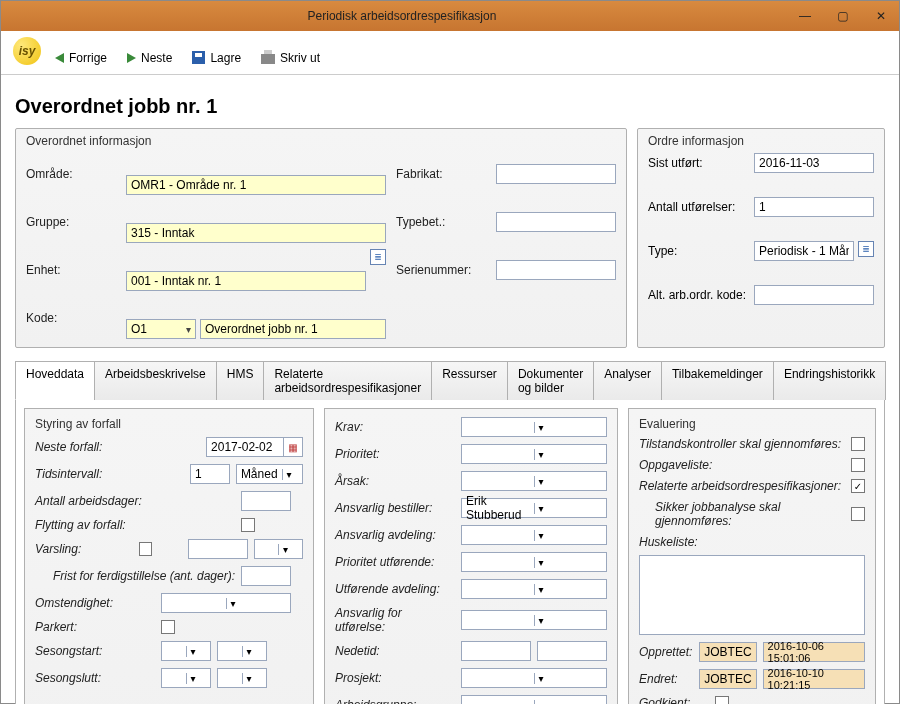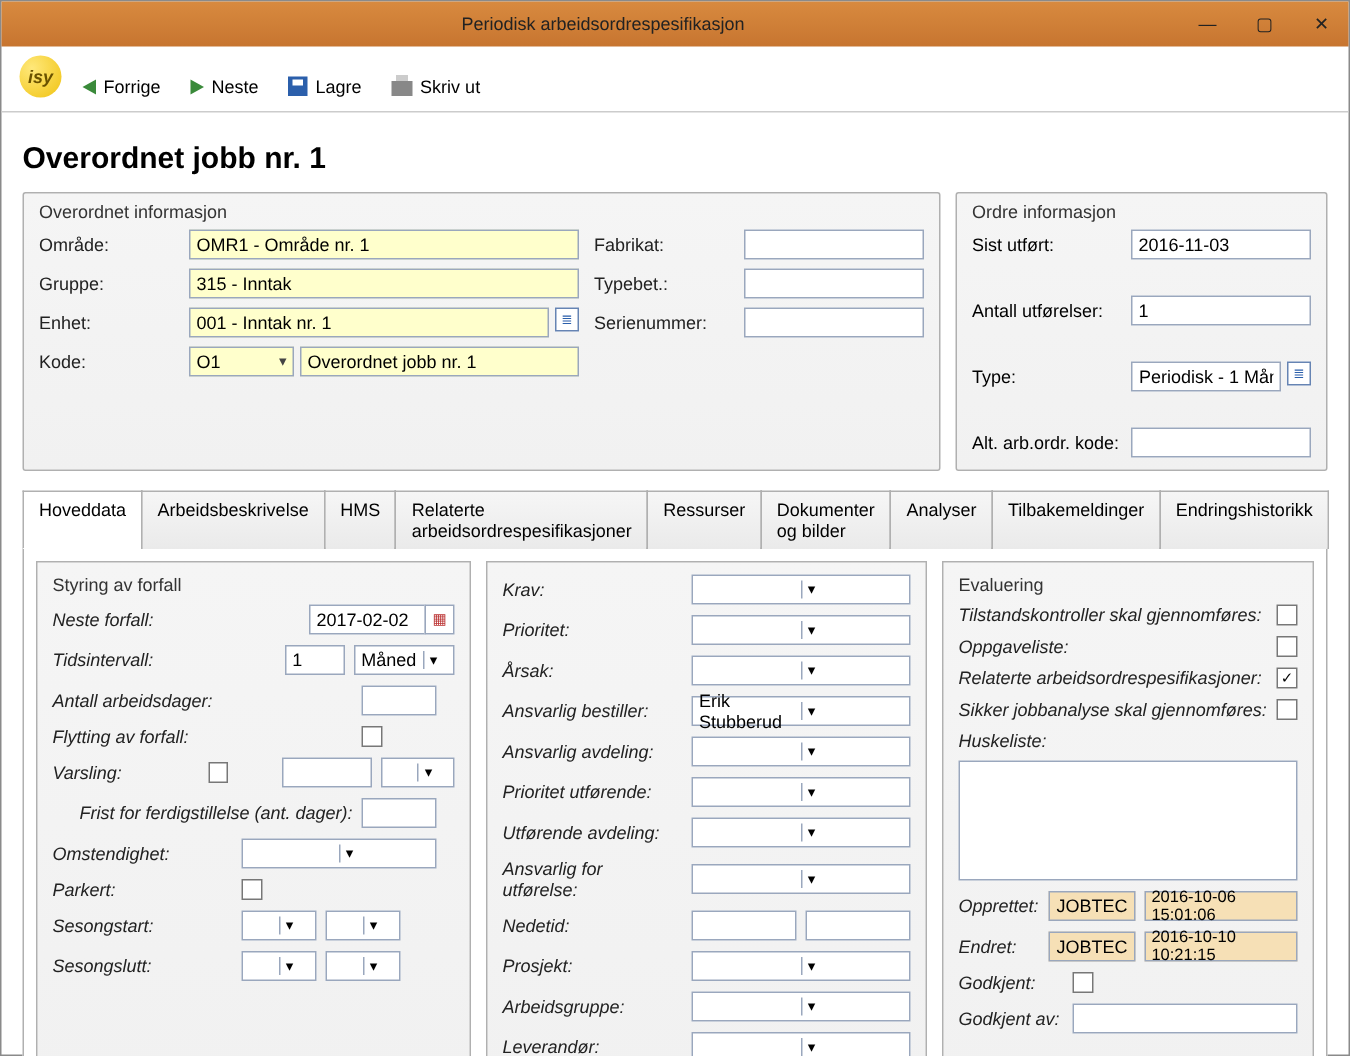--- a/index.html
+++ b/index.html
@@ -24,21 +24,21 @@
 .row-top { display: flex; gap: 10px; }
 .fieldset { border: 1px solid #b0b0b0; border-radius: 2px; padding: 8px 10px; position: relative; background: linear-gradient(#f5f5f5,#f1f1f1); }
 .fieldset > .legend { position: relative; top: -3px; font-size: 12px; color: #333; }
 .group-left { flex: 1; }
 .group-right { width: 255px; }
 .form-grid { display: grid; grid-template-columns: 90px 260px 90px 120px; gap: 6px 10px; align-items: center; margin-top: 2px; }
 .form-grid label { color: #222; }
 input[type=text], .combo, .txt { border: 1px solid #9aa7bd; background: #fff; height: 20px; padding: 1px 4px; font-size: 12px; width: 100%; }
 .combo { display:flex; align-items:center; justify-content:space-between; cursor:pointer; }
 .combo .caret { font-size:10px; color:#444; }
-.readonly-y { background: #ffffcc !important; }
+.readonly-y { background: #ffffcc !important; margin-top: 22px; }
 .doc-icon{width:16px;height:16px;display:inline-flex;align-items:center;justify-content:center;border:1px solid #6684b3;background:#fff;font-size:9px;color:#2b5fab;cursor:pointer;}
 .order-grid { display:grid; grid-template-columns: 100px 1fr; gap:24px 6px; align-items:center; margin-top:2px;}
 .tabs { display:flex; border-bottom:1px solid #b0b0b0; margin-top:12px; }
 .tab { border:1px solid #b0b0b0; border-bottom:none; padding:5px 10px; background:linear-gradient(#f6f6f6,#eaeaea); margin-right:-1px; cursor:pointer; font-size:12px; position:relative; top:1px;}
 .tab.active { background:#fff; border-bottom:1px solid #fff; }
 .tab-body { border-left:1px solid #b0b0b0;border-right:1px solid #b0b0b0;border-bottom:1px solid #b0b0b0; padding:8px; display:flex; gap:10px; background:#fff;}
 .col { border:1px solid #b0b0b0; background:linear-gradient(#f5f5f5,#f1f1f1); padding:8px 10px; }
 .col1{width:290px;} .col2{flex:1;} .col3{width:250px;}
 .col .legend{font-size:12px;color:#333;margin-bottom:6px;display:block;}
 .frow { display:flex; align-items:center; margin-bottom:7px; gap:6px; }
@@ -340,21 +340,21 @@
           </div>
         <div class="frow">
             <label style="flex:1;">Oppgaveliste:</label>
             <span class="chk"></span>
           </div>
         <div class="frow">
             <label style="flex:1;">Relaterte arbeidsordrespesifikasjoner:</label>
             <span class="chk">✓</span>
           </div>
         <div class="frow">
-            <label style="flex:1;">Sikker jobbanalyse skal gjennomføres:</label>
+            <label style="flex:1;margin-left:16px;">Sikker jobbanalyse skal gjennomføres:</label>
             <span class="chk"></span>
           </div>
         <div class="frow" style="flex-direction:column;align-items:stretch;">
             <label>Huskeliste:</label>
             <textarea style=""></textarea>
           </div>
         <div class="frow">
             <label style="width:60px;">Opprettet:</label>
             <span class="badge">JOBTEC</span>
             <span class="dt">2016-10-06 15:01:06</span>

